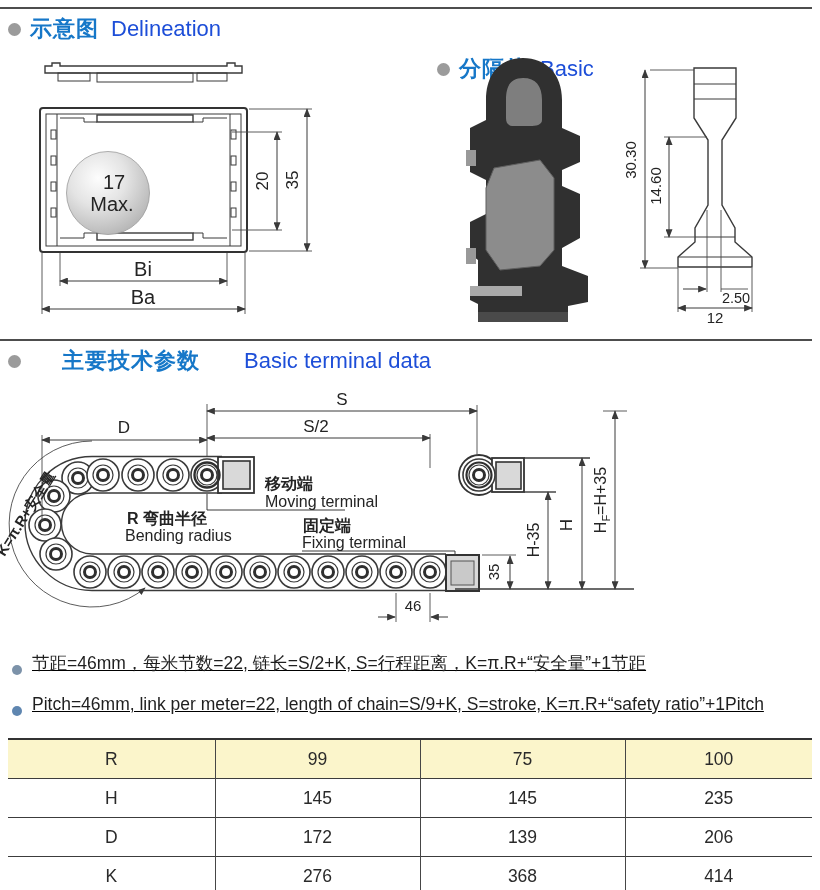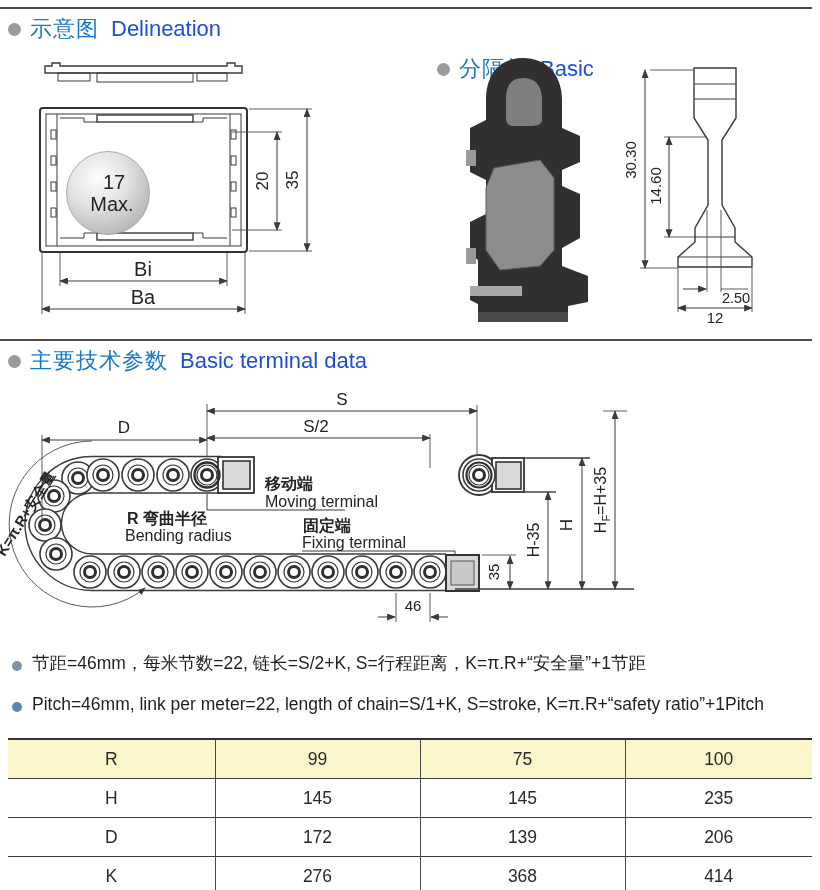--- a/index.html
+++ b/index.html
@@ -1,23 +1,23 @@
 <!DOCTYPE html>
 <html><head>
 <meta charset="utf-8">
 <style>
   html,body { margin:0; padding:0; background:#fff; }
   .page { position:relative; width:820px; height:890px; background:#fff; overflow:hidden;
           font-family:"Liberation Sans", sans-serif; }
   .rule { position:absolute; left:0; width:812px; height:2px; background:#4d4d4d; }
   .sec-header { position:absolute; display:flex; align-items:center; height:30px; }
   .sec-bullet { width:13px; height:13px; border-radius:50%; background:#9b9b9b; margin-right:9px; }
-  .sec-zh { font-size:22px; font-weight:normal; color:#1677c8; letter-spacing:1px; }
+  .sec-zh { font-size:22px; font-weight:bold; color:#1677c8; letter-spacing:1px; }
   .sec-en { font-size:22px; color:#1d4ed8; margin-left:12px; }
-  .note { position:absolute; left:8px; display:flex; align-items:center; width:806px; }
+  .note { position:absolute; left:8px; display:flex; align-items:flex-end; width:806px;text-decoration:underline; }
   .note-bullet { width:10px; height:10px; border-radius:50%; margin:6px 10px 0 4px; flex:none; }
   .note-text { font-size:17.5px; color:#1f1f1f; line-height:24px; }
   table.data { position:absolute; left:8px; top:738px; width:804px; border-collapse:collapse;
                border-top:2.6px solid #333; border-bottom:2.8px solid #333; }
   table.data td { height:36px; text-align:center; vertical-align:middle; font-size:17.5px;
                   color:#2a2a2a; border-top:1.8px solid #3c3c3c; }
   table.data tr:first-child td { border-top:none; background:#fbf5cb; }
   table.data td + td { border-left:1.4px solid #464646; }
   svg { position:absolute; overflow:visible; }
   svg .ln   { stroke:#3a3a3a; stroke-width:1.4; fill:none; }
@@ -158,21 +158,21 @@
       <line class="thin" x1="721" y1="289" x2="748" y2="289"></line>
       <text x="736" y="303" font-size="14.5" text-anchor="middle">2.50</text>
       <line class="thin" x1="678" y1="268" x2="678" y2="312"></line>
       <line class="thin" x1="752" y1="268" x2="752" y2="312"></line>
       <line class="dim" x1="678" y1="308" x2="752" y2="308" marker-start="url(#sh-arr)" marker-end="url(#sh-arr)"></line>
       <text x="715" y="323" font-size="15" text-anchor="middle">12</text>
     </g>
   </svg>
 
   <div class="rule" style="top:339px"></div>
-  <div class="sec-header" style="left:8px; top:346px;">
+  <div class="sec-header" style="left:8px; top:346px;gap:32px;">
     <div class="sec-bullet"></div>
     <div class="sec-zh">主要技术参数</div>
     <div class="sec-en">Basic terminal data</div>
   </div>
 
   <svg style="left:0; top:383px;" width="690" height="260" viewBox="0 383 690 260">
     <defs>
       <marker id="ch-arr" viewBox="0 0 10 8" refX="9" refY="4" markerWidth="9" markerHeight="7" orient="auto-start-reverse">
           <path d="M0,0 L10,4 L0,8 z" fill="#3a3a3a"></path>
         </marker>
@@ -280,21 +280,21 @@
       <text transform="translate(30,516) rotate(-58)" font-size="14.5" text-anchor="middle" font-weight="bold">K=π.R+安全量</text>
     </g>
   </svg>
 
   <div class="note" style="top:651px;">
     <span class="note-bullet" style="background:#7c92a9"></span>
     <span class="note-text">节距=46mm，每米节数=22, 链长=S/2+K, S=行程距离，K=π.R+“安全量”+1节距</span>
   </div>
   <div class="note" style="top:692px;">
     <span class="note-bullet" style="background:#5f86b0"></span>
-    <span class="note-text">Pitch=46mm, link per meter=22, length of chain=S/1+K, S=stroke, K=π.R+“safety ratio”+1Pitch</span>
+    <span class="note-text">Pitch=46mm, link per meter=22, length of chain=S/9+K, S=stroke, K=π.R+“safety ratio”+1Pitch</span>
   </div>
 
   <table class="data">
     <colgroup>
         <col style="width:207px">
         <col style="width:205px">
         <col style="width:205px">
         <col style="width:187px">
       </colgroup>
     <tbody>

